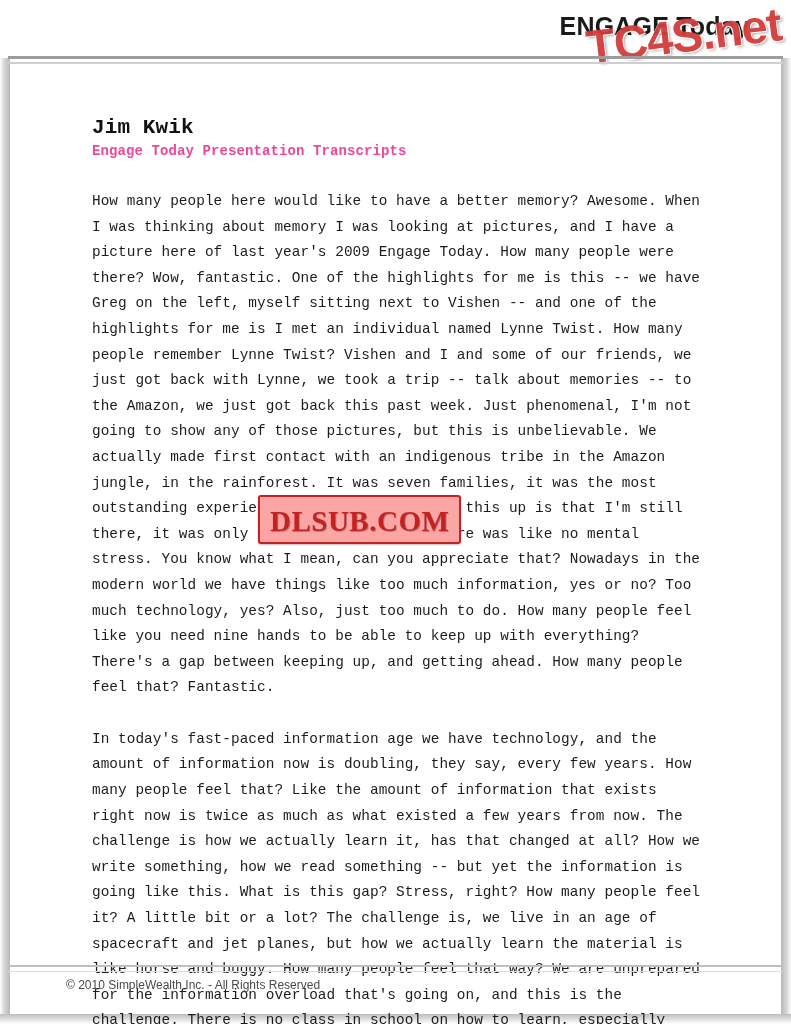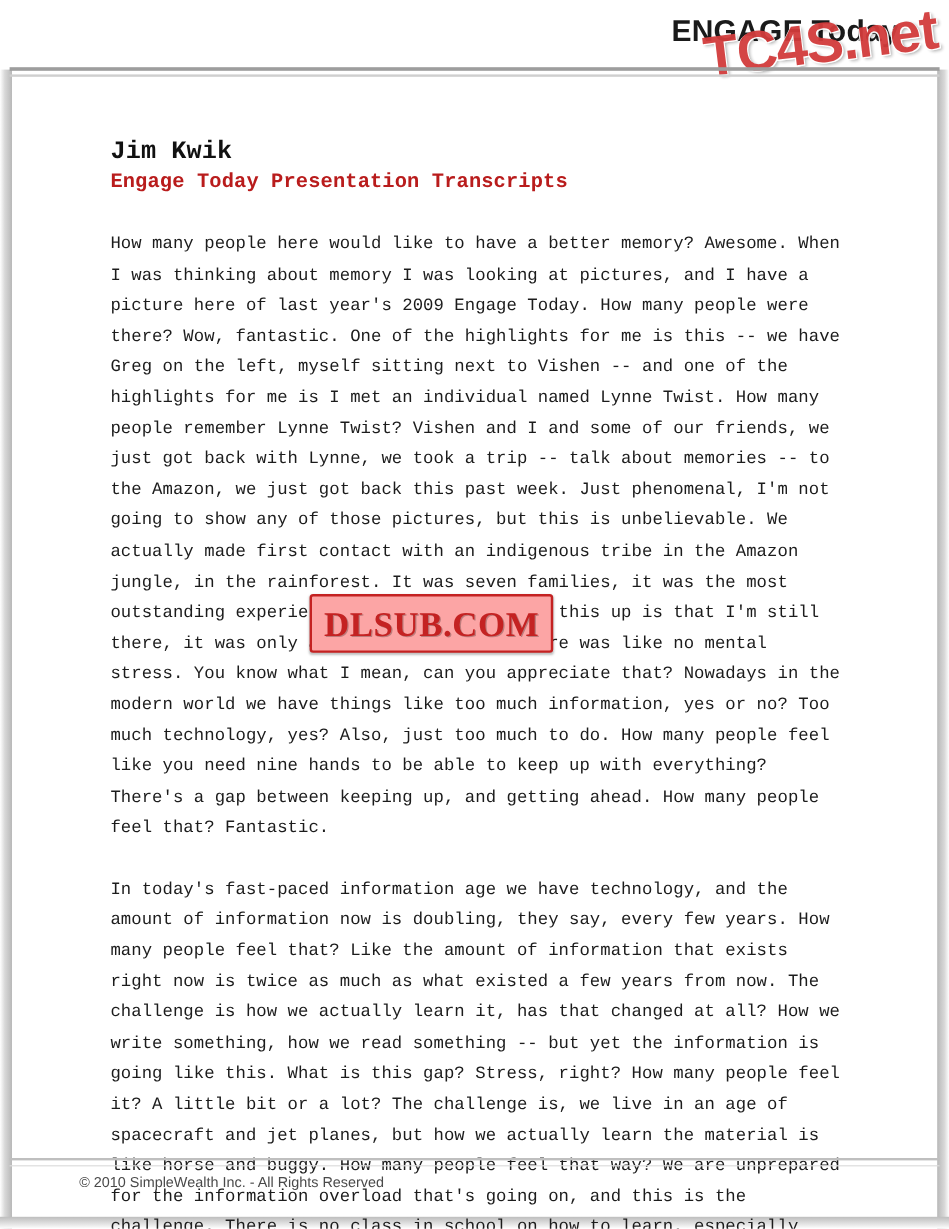--- a/index.html
+++ b/index.html
@@ -102,23 +102,23 @@
     font-family: Liberation Mono, monospace;
   }
   .doc-title {
     font-size: 21px;
     font-weight: bold;
     color: #111111;
     margin: 0 0 4px 0;
     letter-spacing: 0.1px;
   }
   .doc-subtitle {
-    font-size: 17px;
-    font-weight: bold;
-    color: #b91c1c;
+    font-size: 14px;
+    font-weight: bold;
+    color: #ec4899;
     margin: 0 0 30px 0;
     letter-spacing: 0.1px;
   }
   .para {
     font-size: 14.4px;
     line-height: 25.6px;
     color: #1c1c1c;
     text-align: left;
     margin: 0 0 26px 0;
     letter-spacing: 0.05px;

